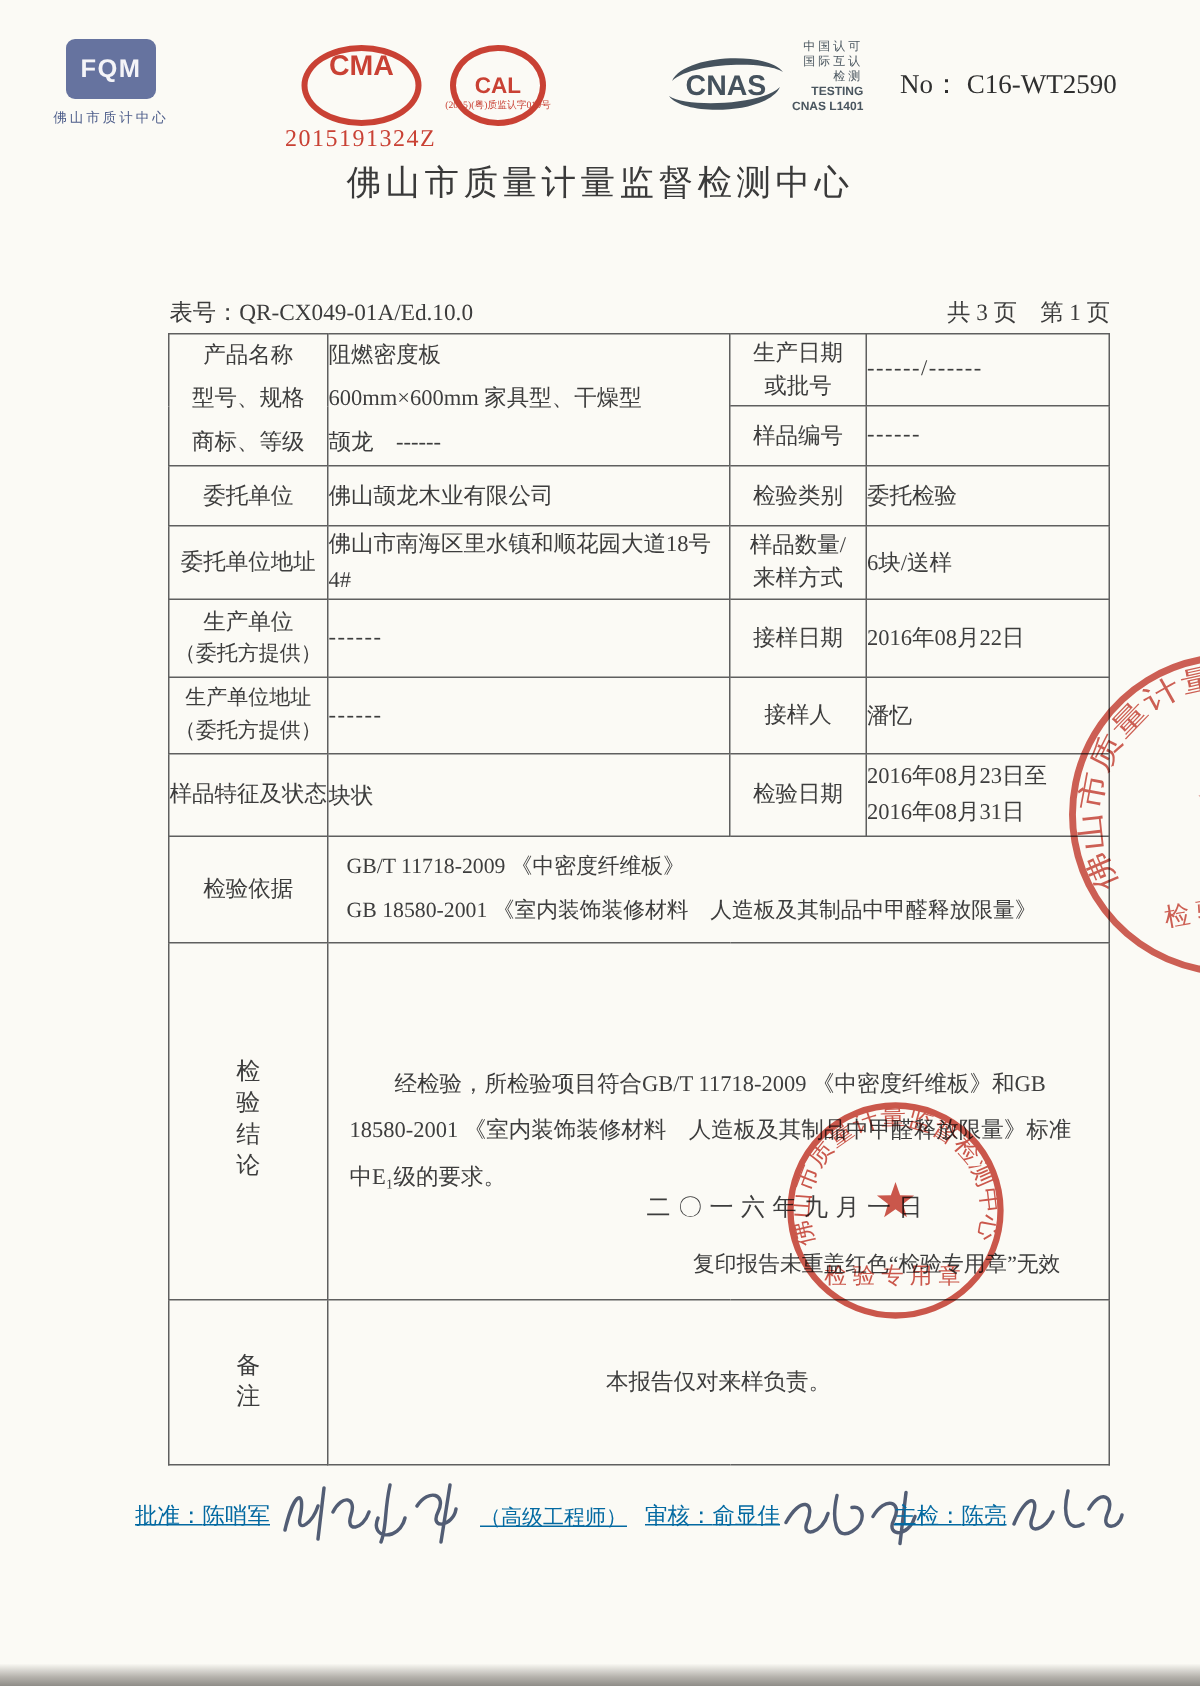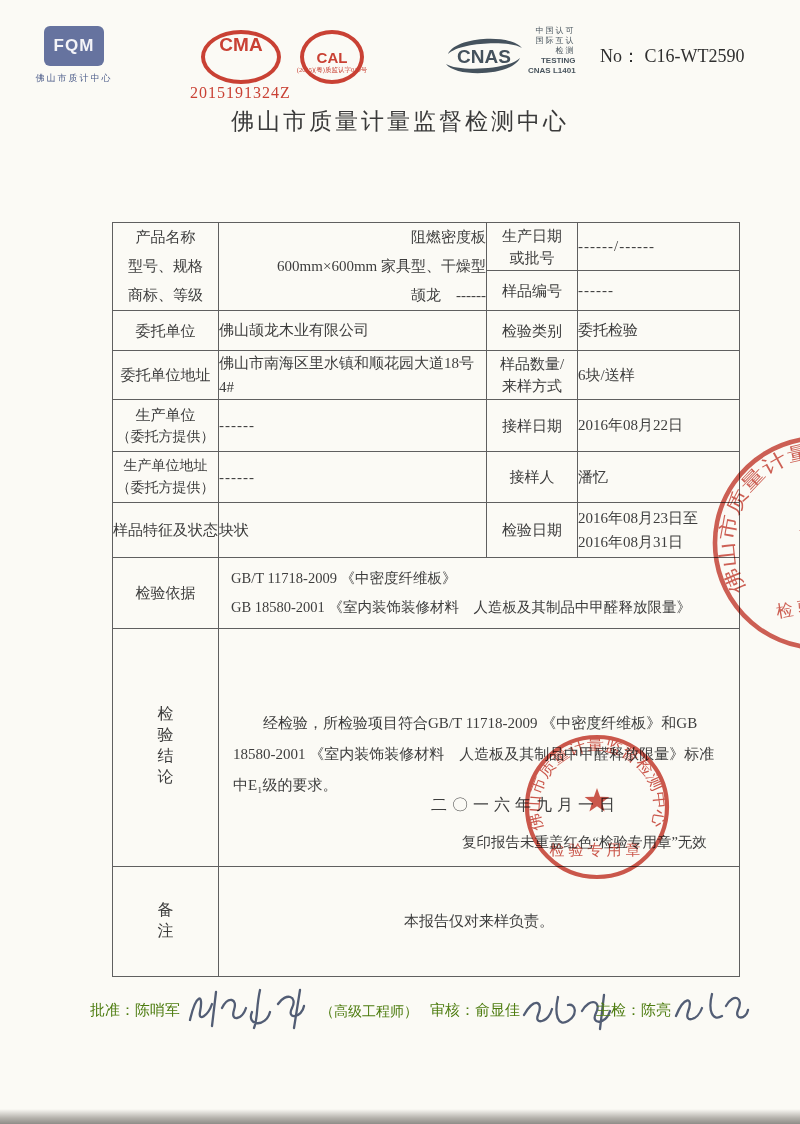--- a/index.html
+++ b/index.html
@@ -35,34 +35,34 @@
   .report-no{left:600px;top:44px;font-size:18px;color:#2f2f2f;}
   
   .org-title{left:0;top:106px;width:800px;text-align:center;font-size:23px;letter-spacing:3px;color:#3a3a3a;}
   .doc-title{left:0;top:146px;width:800px;text-align:center;font-size:27px;letter-spacing:14px;color:#383838;}
   .meta-line{left:113px;top:198px;width:627px;display:flex;justify-content:space-between;font-size:15.5px;}
   
   table.rep{position:absolute;left:112px;top:222px;width:628px;border-collapse:collapse;table-layout:fixed;}
   table.rep td{border:1px solid #5f5f5f;font-size:15px;color:#3d3d3d;vertical-align:middle;padding:0;}
   td.lab{text-align:center;line-height:22px;}
   td.val{padding-left:10px;}
-  .c-line{text-align:right;line-height:29px;}
+  .c-line{text-align:left;line-height:29px;}
   .dash{letter-spacing:1px;}
   td.concl-val{vertical-align:top;position:relative;}
   .concl-p{margin:0;padding:14px 16px 0 14px;text-indent:2em;line-height:31px;font-size:15px;}
   .concl-date{position:absolute;left:212px;top:166px;font-size:16px;letter-spacing:5px;}
   .concl-note{position:absolute;left:243px;top:204px;font-size:14.5px;}
   .vlabel{display:flex;flex-direction:column;align-items:center;justify-content:space-between;height:100%;box-sizing:border-box;}
   .vlabel span{font-size:16px;}
   .nowrap{white-space:nowrap;font-size:14px;}
   .small-lh{line-height:24px;font-size:14.5px;}
   .basis-lines{padding:6px 0 6px 12px;line-height:29px;font-size:14.5px;}
   .remark-val{text-align:center;font-size:15px;}
   
-  .foot-text{font-size:15px;color:#4d7c0f;}
+  .foot-text{font-size:15px;color:#0369a1;text-decoration:underline;}
   .sig{stroke:#3f4b66;stroke-width:2.3;fill:none;stroke-linecap:round;stroke-linejoin:round;opacity:.9;}
   
   .stamp{mix-blend-mode:multiply;}
   
   .scan-bottom{left:0;bottom:0;width:800px;height:15px;
     background:linear-gradient(#fbfaf5, #b5b2ac 60%, #8f8d88);}
 </style>
 </head>
 <body>
 
@@ -97,20 +97,26 @@
     <div class="en">CNAS L1401</div>
   </div>
 
   <div class="abs report-no">
     <span>No：</span>
     <span>C16-WT2590</span>
   </div>
 
   <div class="abs org-title">佛山市质量计量监督检测中心</div>
 
+  <div class="abs meta-line">
+    <span>
+      <span>表号：</span><span>QR-CX049-01A/Ed.10.0</span>
+    </span>
+    <span>共 3 页　第 1 页</span>
+  </div>
 
   <table class="rep">
     <colgroup>
         <col style="width:106px">
         <col style="width:268px">
         <col style="width:91px">
         <col style="width:162px">
       </colgroup>
     <tbody>
         <tr style="height:48px">

